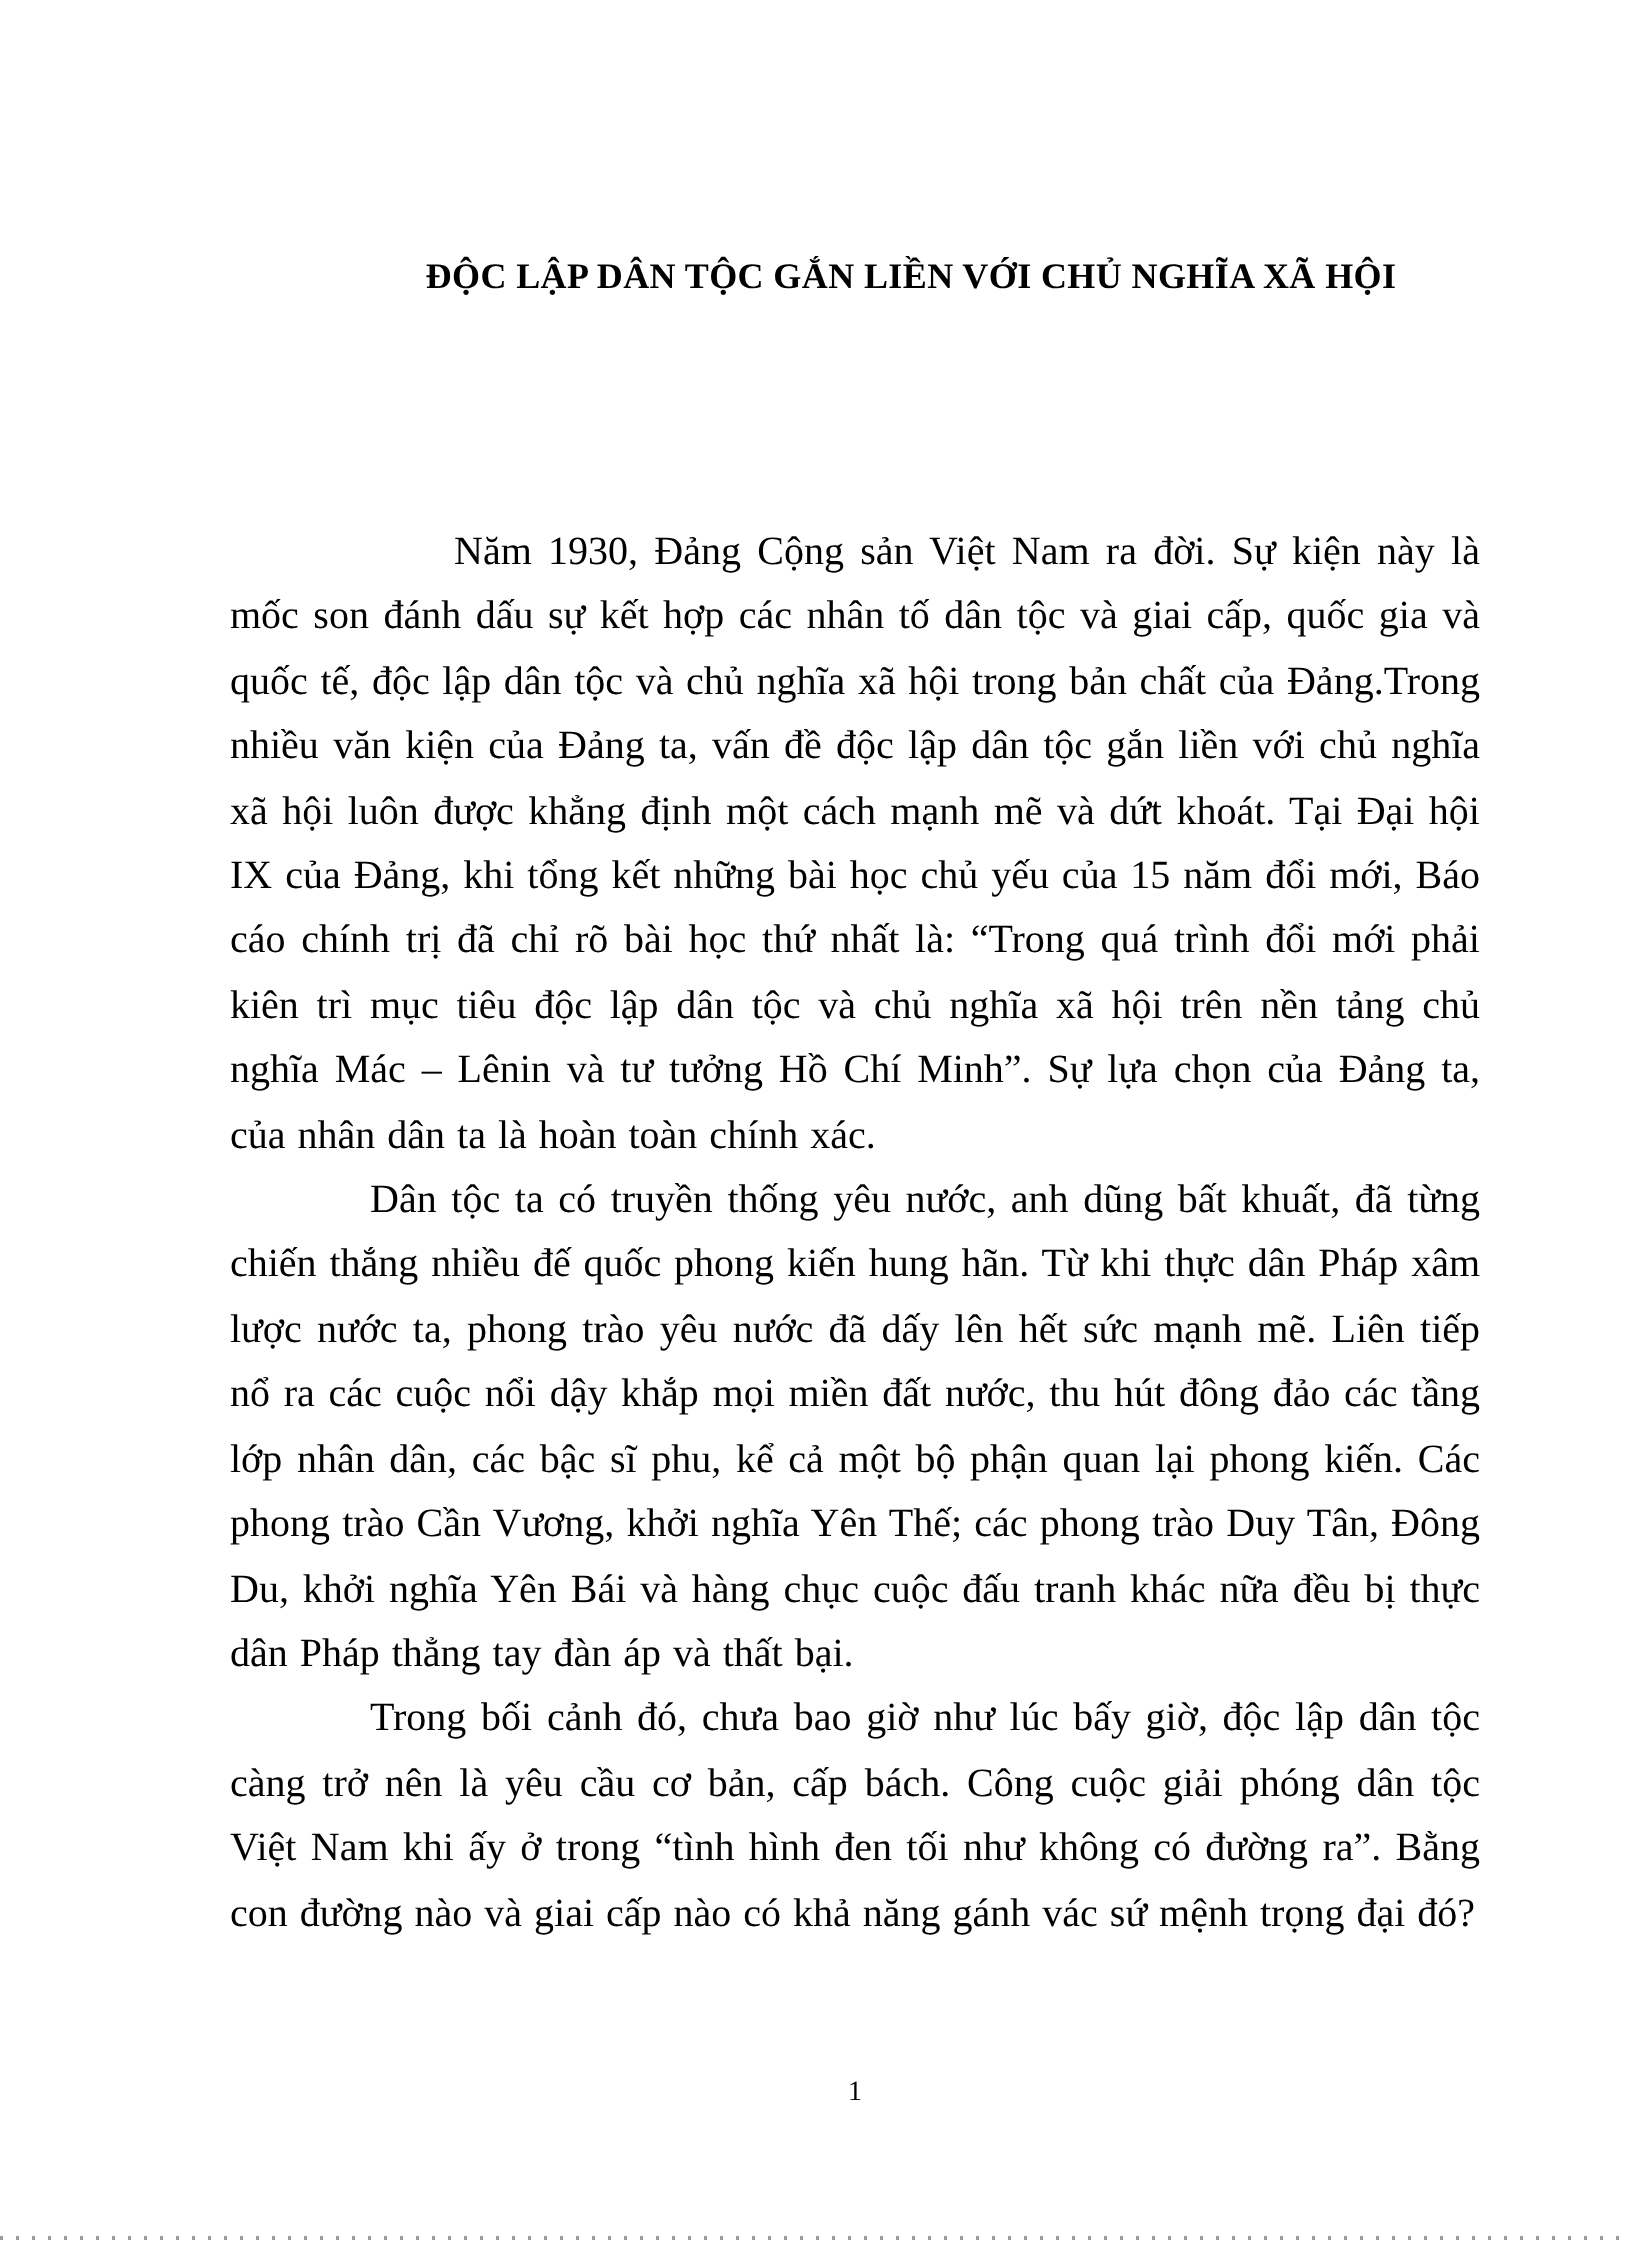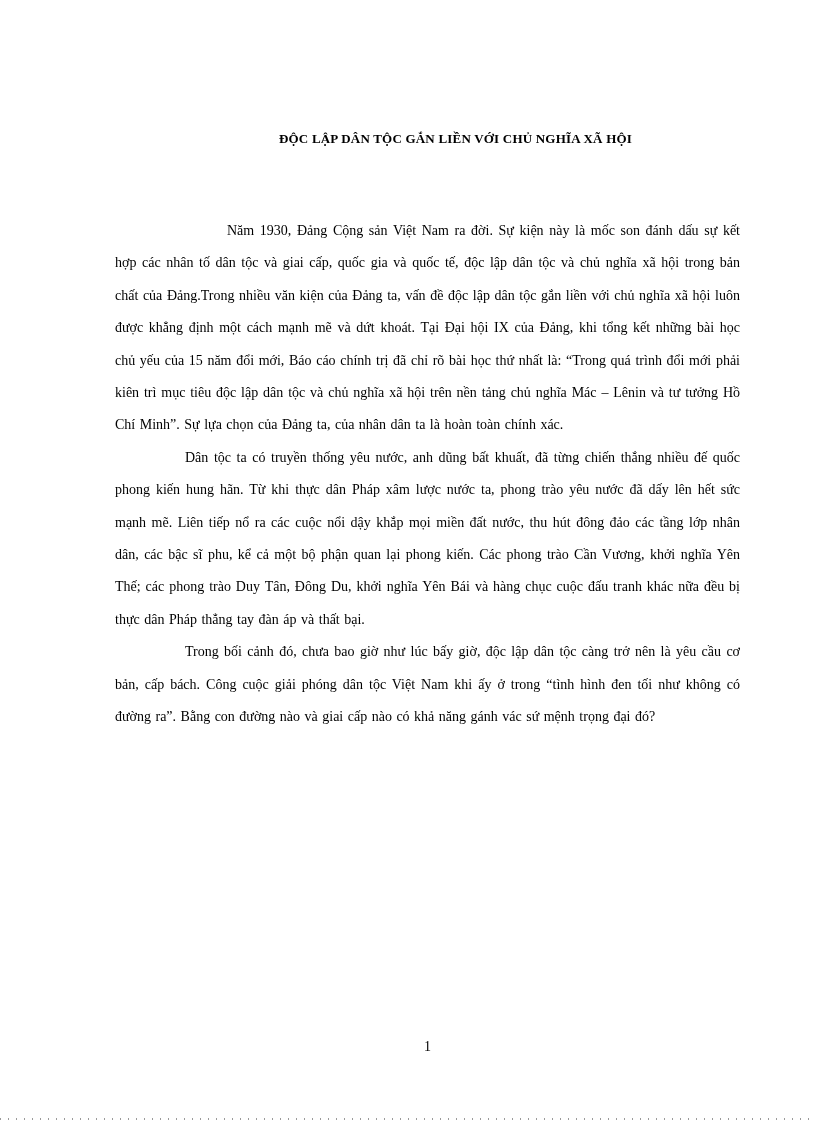--- a/index.html
+++ b/index.html
@@ -20,28 +20,28 @@
     position: absolute;
     left: 115px;
     top: 0;
     width: 625px;
   }
   .doc-title {
     margin: 122px 0 12px 0;
     padding-left: 56px;
     text-align: center;
     font-weight: bold;
-    font-size: 13px;
+    font-size: 18px;
     line-height: 33px;
     letter-spacing: 0.2px;
   }
   .title-line { display: block; }
   .body-text {
-    margin-top: 60px;
-    font-size: 14px;
+    margin-top: 105px;
+    font-size: 20px;
     line-height: 32.4px;
     text-align: justify;
     text-justify: inter-word;
     hyphens: none;
     word-spacing: 1px;
   }
   .para {
     margin: 0;
     text-indent: 70px;
   }

